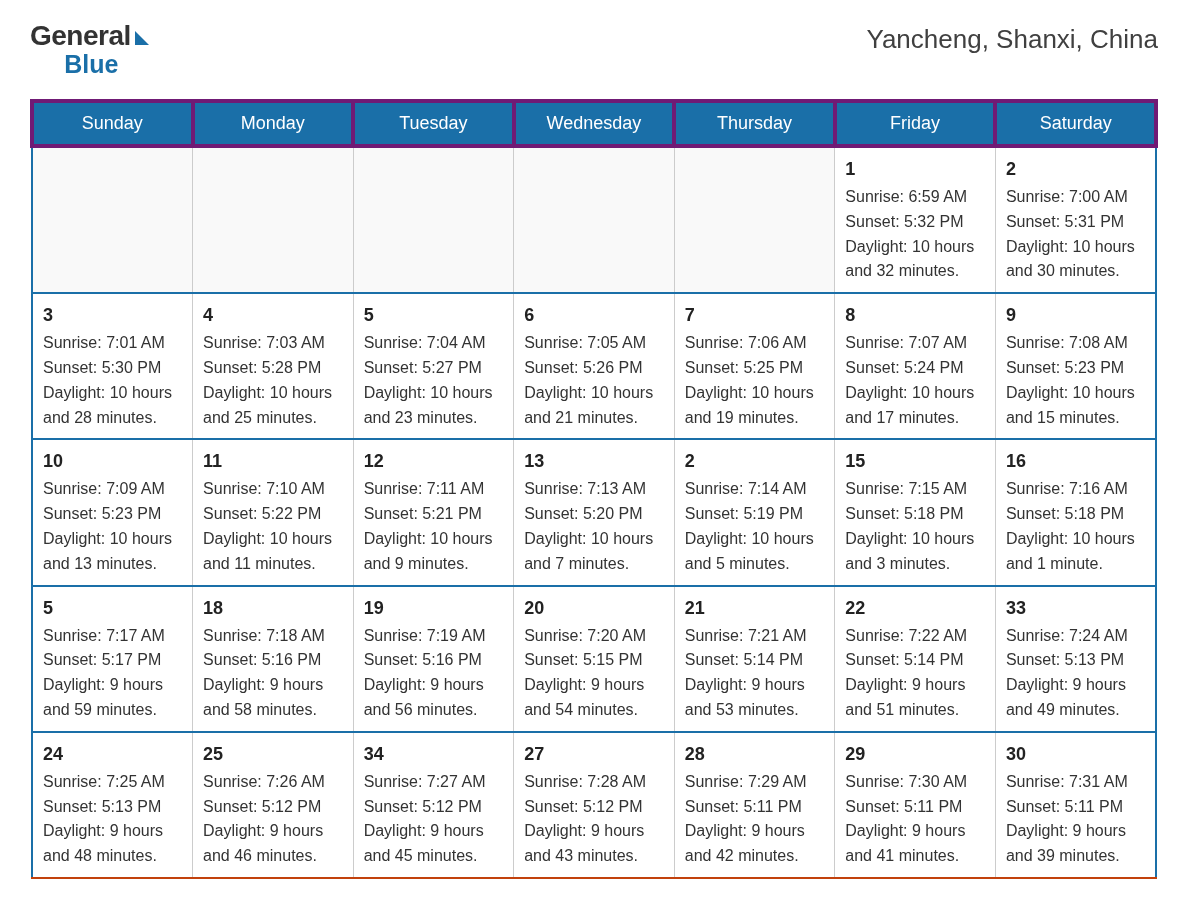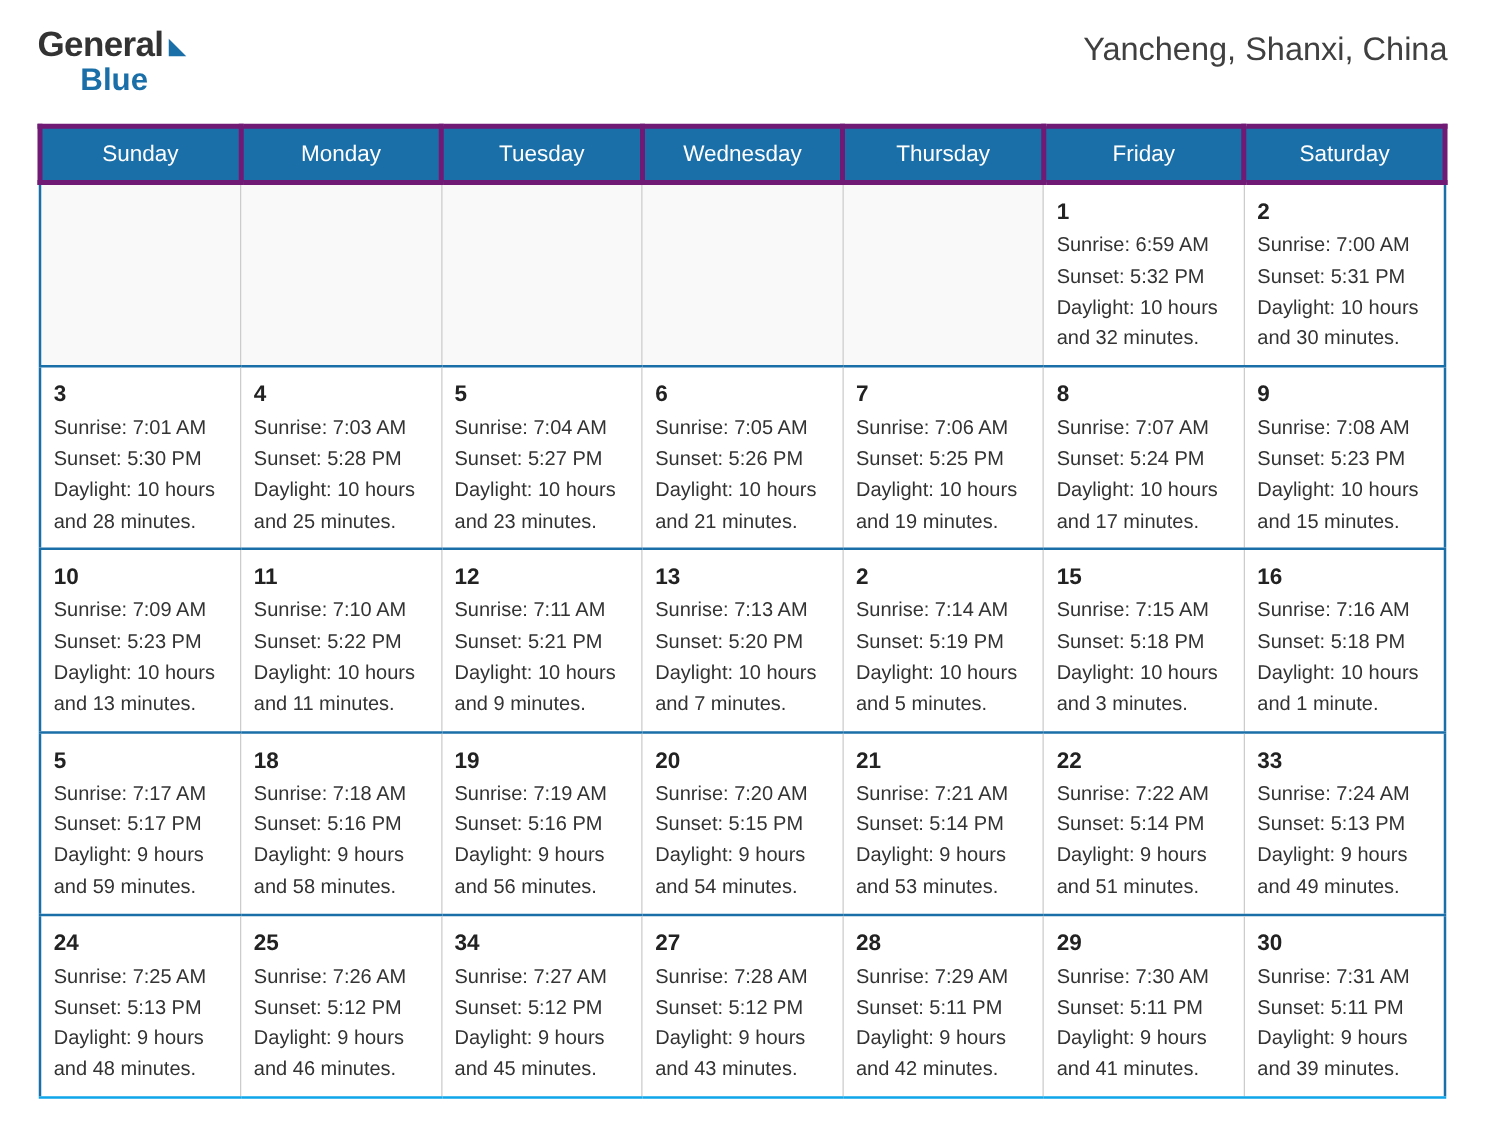--- a/index.html
+++ b/index.html
@@ -93,21 +93,21 @@
       color: #222;
       display: block;
       margin-bottom: 2px;
     }
     .day-info {
       font-size: 16px;
       color: #333;
       line-height: 1.55;
     }
     .calendar tr:last-child td {
-      border-bottom: 2px solid #0ea5e9;
+      border-bottom: 2px solid #c2410c;
     }
   </style>
 </head>
 <body>
 
 <div class="header">
   <div class="logo">
     <div class="logo-general">
       <span>General</span>
       <div class="logo-arrow"></div>

